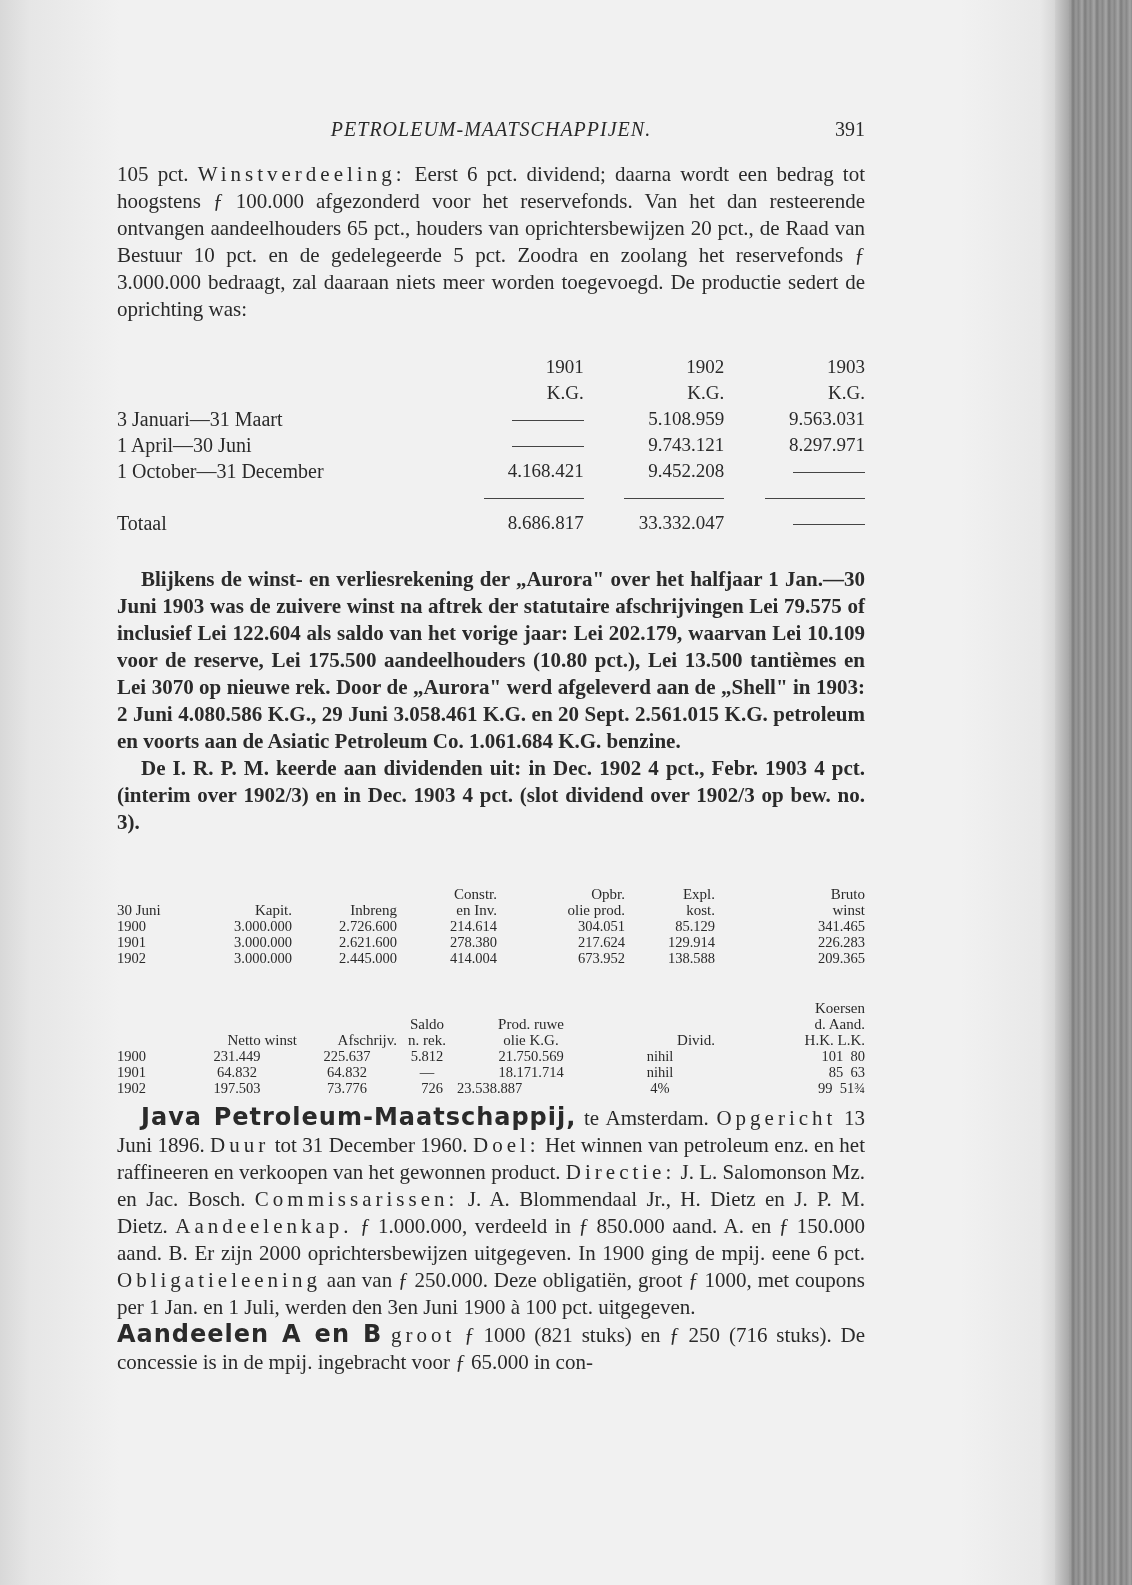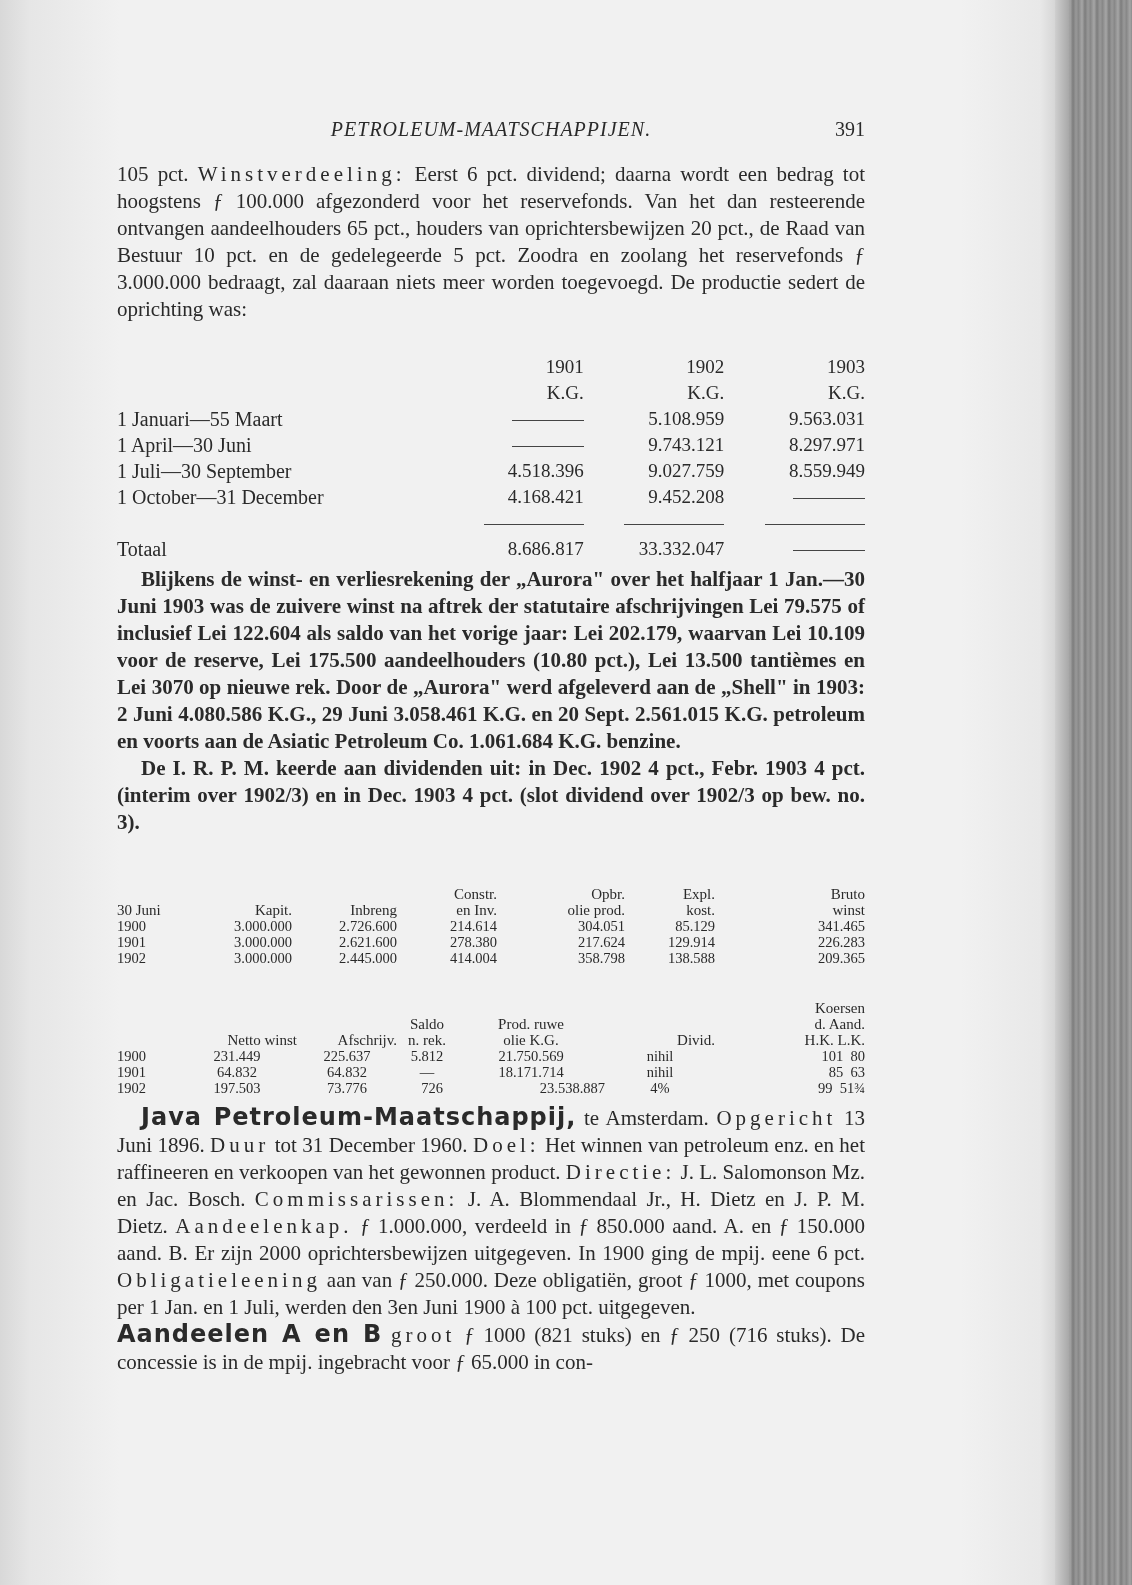--- a/index.html
+++ b/index.html
@@ -69,36 +69,30 @@
     <td class="c">1902</td>
     <td class="c">1903</td>
   </tr>
   <tr>
     <td class="lbl"></td>
     <td class="c">K.G.</td>
     <td class="c">K.G.</td>
     <td class="c">K.G.</td>
   </tr>
   <tr>
-    <td class="lbl">1 Januari—55 Maart</td>
+    <td class="lbl">3 Januari—31 Maart</td>
     <td class="c"><span class="dash"></span></td>
     <td class="c">5.108.959</td>
     <td class="c">9.563.031</td>
   </tr>
   <tr>
     <td class="lbl">1 April—30 Juni</td>
     <td class="c"><span class="dash"></span></td>
     <td class="c">9.743.121</td>
     <td class="c">8.297.971</td>
-  </tr>
-  <tr>
-    <td class="lbl">1 Juli—30 September</td>
-    <td class="c">4.518.396</td>
-    <td class="c">9.027.759</td>
-    <td class="c">8.559.949</td>
   </tr>
   <tr>
     <td class="lbl">1 October—31 December</td>
     <td class="c">4.168.421</td>
     <td class="c">9.452.208</td>
     <td class="c"><span class="dash"></span></td>
   </tr>
   <tr style="height:22px;">
     <td class="lbl"></td>
     <td class="c"><span class="rule"></span></td>
@@ -164,21 +158,21 @@
         <td>278.380</td>
         <td>217.624</td>
         <td>129.914</td>
         <td>226.283</td>
   </tr>
   <tr>
     <td class="yr">1902</td>
         <td>3.000.000</td>
         <td>2.445.000</td>
         <td>414.004</td>
-        <td>358.798</td>
+        <td>673.952</td>
         <td>138.588</td>
         <td>209.365</td>
   </tr>
 </tbody>
   </table>
 
 <table class="fin" style="top:1000px;">
   <colgroup>
       <col style="width:60px">
       <col style="width:120px">
@@ -232,21 +226,21 @@
         <td style="text-align:center">—</td>
         <td style="text-align:center">18.171.714</td>
         <td style="text-align:center">nihil</td>
         <td style="white-space:pre">85  63</td>
   </tr>
   <tr>
     <td class="yr">1902</td>
         <td style="text-align:center">197.503</td>
         <td style="text-align:center">73.776</td>
         <td style="text-align:right;padding-right:14px">726</td>
-        <td style="text-align:right">23.538.887</td>
+        <td style="text-align:left">23.538.887</td>
         <td style="text-align:center">4%</td>
         <td style="white-space:pre">99  51¾</td>
   </tr>
 </tbody>
   </table>
 
 <div class="text ind" style="top:1104px;">
   <p>
     <span class="bold">Java Petroleum-Maatschappij,</span><span> te Amsterdam. </span><span class="sp">Opgericht</span><span> 13 Juni 1896. </span><span class="sp">Duur</span><span> tot 31 December 1960. </span><span class="sp">Doel:</span><span> Het winnen van petroleum enz. en het raffineeren en verkoopen van het gewonnen product. </span><span class="sp">Directie:</span><span> J. L. Salomonson Mz. en Jac. Bosch. </span><span class="sp">Commissarissen:</span><span> J. A. Blommendaal Jr., H. Dietz en J. P. M. Dietz. </span><span class="sp">Aandeelenkap.</span><span> ƒ 1.000.000, verdeeld in ƒ 850.000 aand. A. en ƒ 150.000 aand. B. Er zijn 2000 oprichtersbewijzen uitgegeven. In 1900 ging de mpij. eene 6 pct. </span><span class="sp">Obligatieleening</span><span> aan van ƒ 250.000. Deze obligatiën, groot ƒ 1000, met coupons per 1 Jan. en 1 Juli, werden den 3en Juni 1900 à 100 pct. uitgegeven.</span>
   </p>

